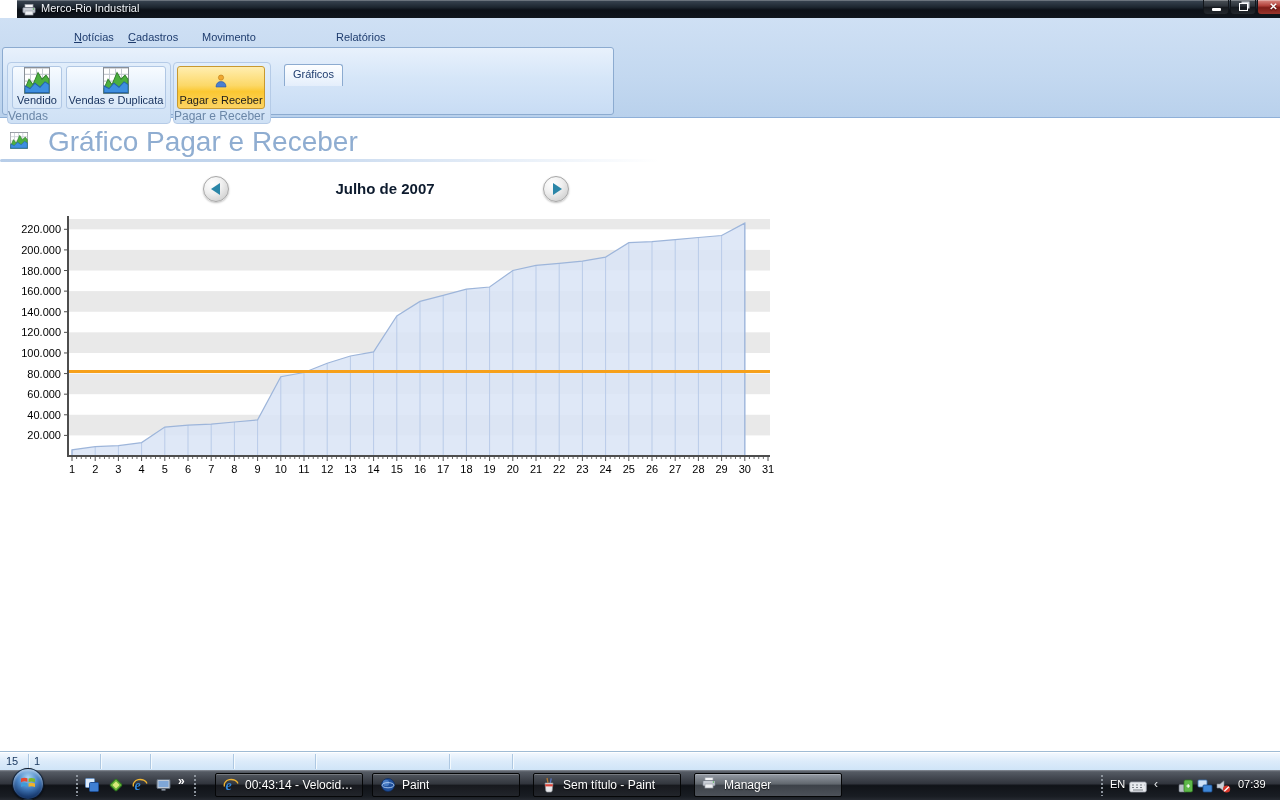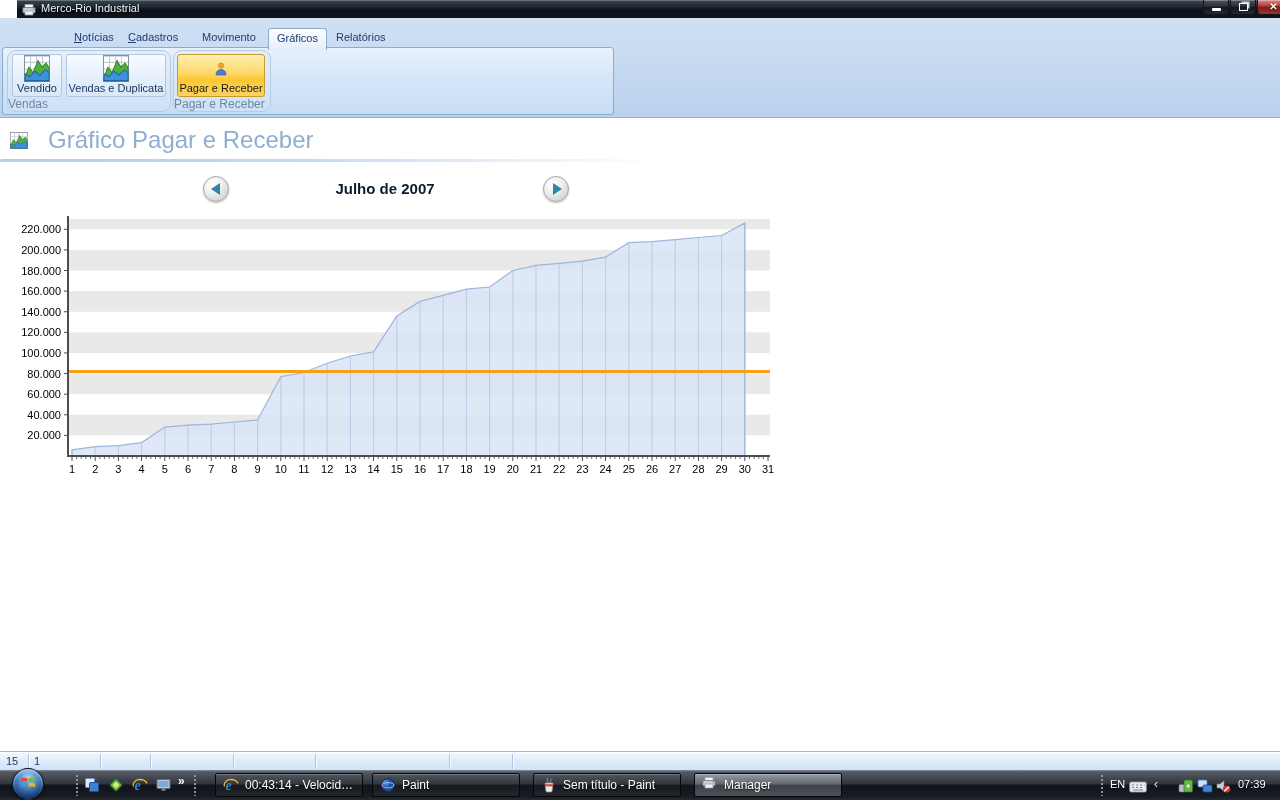--- a/index.html
+++ b/index.html
@@ -25,39 +25,39 @@
   
   .ribbon{position:absolute;left:0;top:18px;width:1280px;height:100px;
     background:linear-gradient(180deg,#cfe0f4 0%,#c3d8f0 60%,#b9d1ec 100%);border-bottom:1px solid #8fb0d8;box-sizing:border-box;}
   .tabs{position:absolute;left:0;top:10px;width:620px;height:20px;}
   .tab{position:absolute;top:0;height:19px;line-height:19px;padding:0 8px;font-size:11px;color:#1e3c6e;cursor:default;}
   .tab u{text-decoration:underline;}
   .tab.active{background:linear-gradient(180deg,#fdfeff,#eef5fd 60%,#e4eefb);border:1px solid #8cabd0;border-bottom:none;
     border-radius:3px 3px 0 0;height:21px;z-index:3;}
   .ribbon-strip{position:absolute;left:2px;top:29px;width:610px;height:66px;border:1px solid #8cabd0;border-radius:3px;
     background:linear-gradient(180deg,#e8f1fc 0%,#d6e6f8 45%,#c8dcf4 100%);}
-  .rgroup{position:absolute;top:2px;height:60px;border:1px solid #b5cbe7;border-radius:9px;
+  .rgroup{position:absolute;top:14px;height:60px;border:1px solid #b5cbe7;border-radius:4px;
     background:linear-gradient(180deg,#e2eefb,#cfe1f5);}
   .rgroup .grouplabel{position:absolute;left:0;bottom:0;width:100%;height:13px;line-height:13px;text-align:left;
     font-size:12px;color:#6b87a8;}
   .rbtn{position:absolute;top:3px;border:1px solid #b0c7e4;border-radius:3px;box-sizing:border-box;
     background:linear-gradient(180deg,#f7fbff 0%,#e7f1fc 50%,#d9e8f8 100%);
     display:flex;flex-direction:column;align-items:center;justify-content:flex-end;padding-bottom:2px;cursor:default;}
   .rbtn .ricon{flex:1;display:flex;align-items:center;justify-content:center;}
   .rbtn .rlabel{font-size:11px;color:#15305c;white-space:nowrap;}
   .rbtn.orange{background:linear-gradient(180deg,#ffeeb0 0%,#fcd868 45%,#fbc832 60%,#fcd363 100%);border:1px solid #c8992f;}
   .rbtn.orange .rlabel{color:#1b1b1b;}
 
   .pedido{position:absolute;left:620px;top:8px;width:146px;height:86px;background:#d6e5f7;border:1px solid #8fa9c7;box-sizing:border-box;}
   .pedido .plabel{position:absolute;left:7px;top:2px;font-size:11px;font-weight:bold;color:#e00000;}
   .pedido .pbox{position:absolute;left:7px;top:17px;width:131px;height:61px;background:#fff;border:1px solid #8a9cb2;}
 
   
   .page-head-icon{position:absolute;left:10px;top:132px;width:18px;height:17px;}
-  .page-title{position:absolute;left:48px;top:126px;font-size:24px;color:#8fadd1;}
+  .page-title{position:absolute;left:48px;top:126px;font-size:28px;color:#8fadd1;}
   .divider{position:absolute;left:0px;top:159px;width:660px;height:3px;border-radius:2px;
     background:linear-gradient(90deg,#b7cde8 0%,#c6d8ee 45%,rgba(255,255,255,0) 100%);}
 
   
   .navbtn{position:absolute;top:176px;width:26px;height:26px;border-radius:50%;border:1px solid #a6a6a6;box-sizing:border-box;
     background:radial-gradient(circle at 35% 28%,#ffffff 0%,#f0f0f0 40%,#d6d6d6 75%,#c2c2c2 100%);
     display:flex;align-items:center;justify-content:center;cursor:default;box-shadow:0 1px 2px rgba(0,0,0,0.25);}
   .navbtn.prev{left:203px;}
   .navbtn.next{left:543px;}
   .tri-left{width:0;height:0;border-top:6px solid transparent;border-bottom:6px solid transparent;border-right:9px solid #2b86a8;margin-right:2px;}
@@ -121,21 +121,21 @@
     <div class="winbtn close">
         <span class="glyph-close">✕</span>
       </div>
   </div>
 
   <div class="ribbon">
     <div class="tabs">
         <div class="tab" style="left: 66px;"><u>N</u>otícias</div>
         <div class="tab" style="left: 120px;"><u>C</u>adastros</div>
         <div class="tab" style="left: 194px;">Movimento</div>
-        <div class="tab active" style="left: 268px;">Gráficos</div>
+        <div class="tab active" style="left: 284px; margin-top: 36px;">Gráficos</div>
         <div class="tab" style="left: 328px; text-align: right;">Relatórios</div>
       </div>
 
     <div class="ribbon-strip">
 
       <div class="rgroup" style="left:4px;width:162px;">
         <div class="rbtn" style="left:4px;width:50px;height:43px;">
           <span class="ricon" style="width:26px;height:21px;">
   <svg viewBox="0 0 26 20" width="100%" height="100%" preserveAspectRatio="none">
     <rect x="0.5" y="0.5" width="25" height="19" fill="#fff" stroke="#8a9097"></rect>

